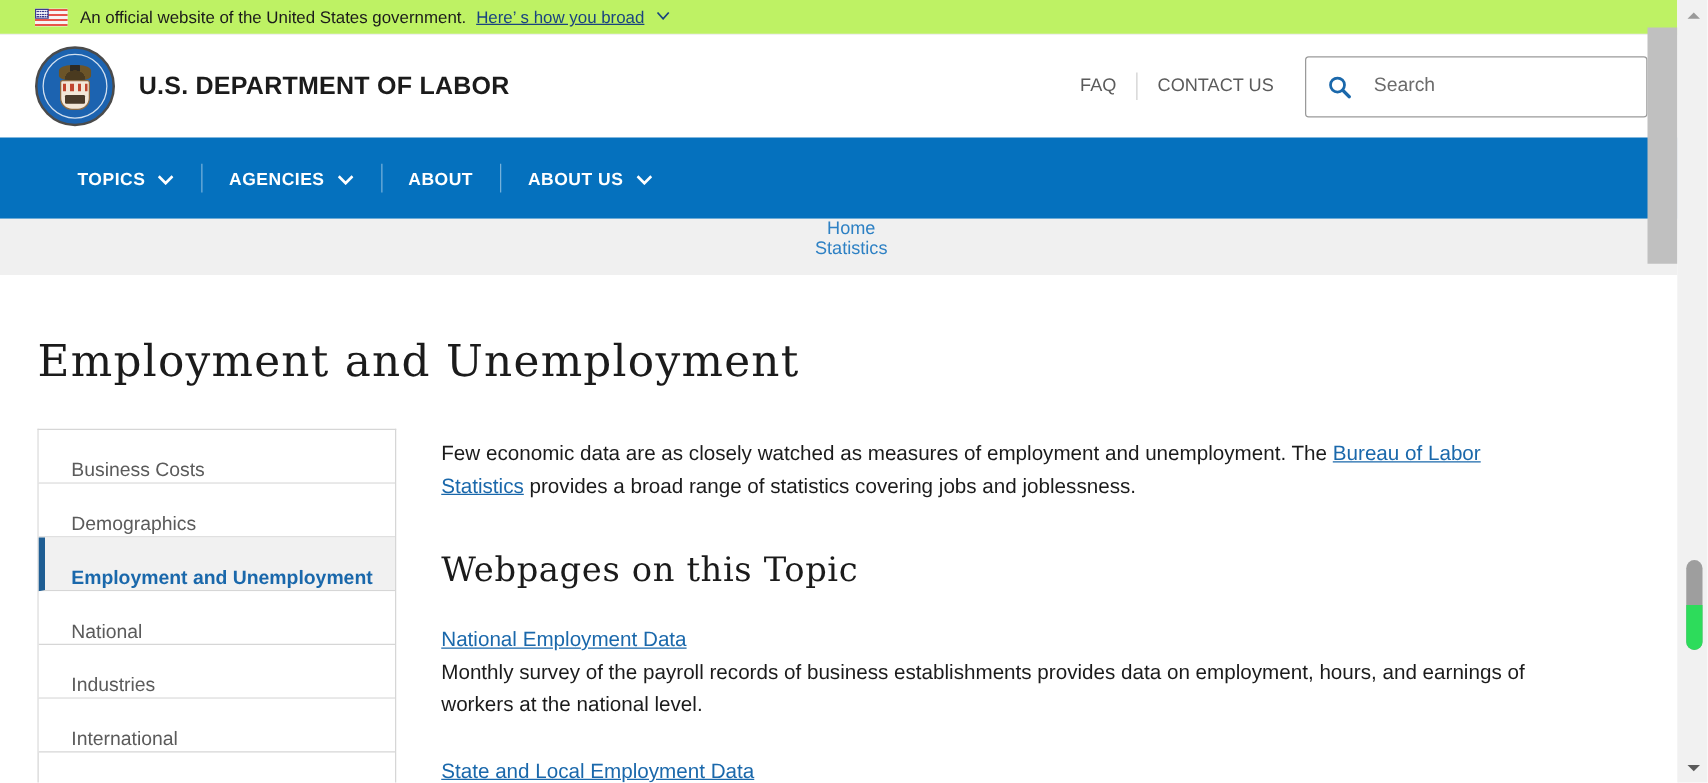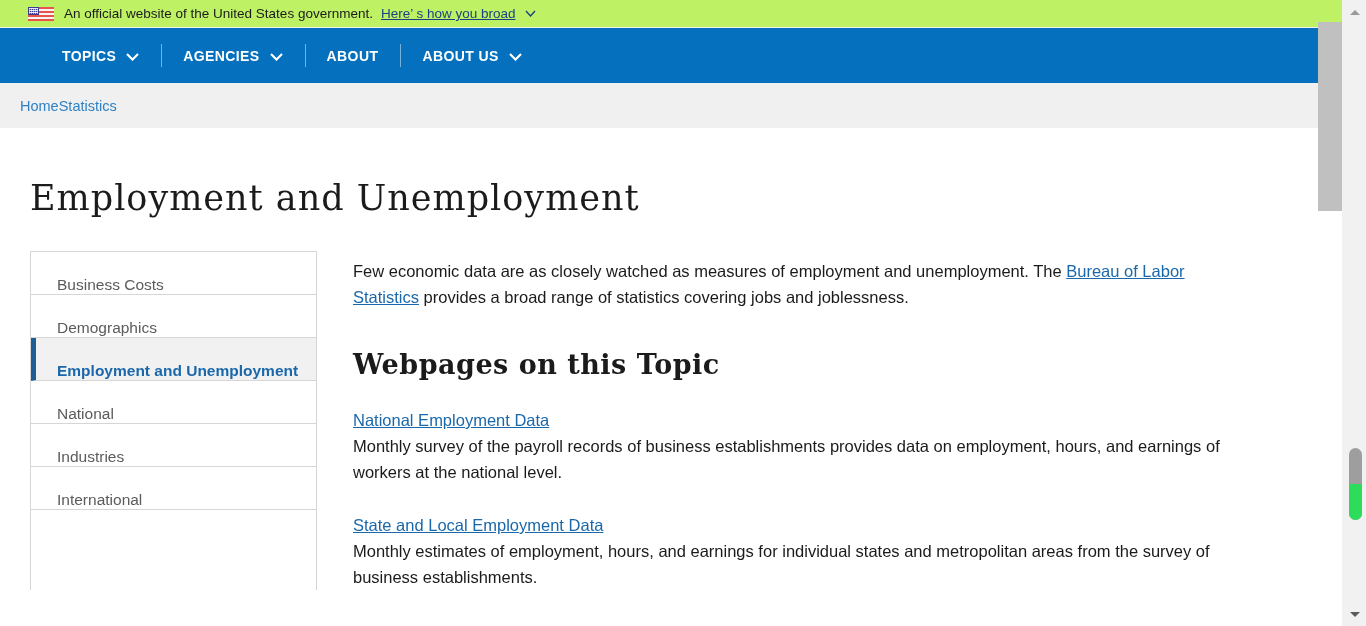--- a/index.html
+++ b/index.html
@@ -168,21 +168,21 @@
     font-size: 15.5px;
     color: #5b5b5b;
     font-family: "Liberation Sans", sans-serif;
     background: transparent;
     width: 210px;
   }
   .search-input::placeholder { color: #6b6b6b; }
 
   
   .navbar {
-    height: 55px;
+    height: 65px;
     background: #0571be;
     display: flex;
     align-items: center;
     padding-left: 40px;
   }
   .nav-item {
     display: flex;
     align-items: center;
     color: #ffffff;
     font-size: 14px;
@@ -208,20 +208,21 @@
   }
 
   
   .breadcrumb-bar {
     height: 45px;
     background: #f0f0f0;
     display: flex;
     align-items: center;
     padding-left: 20px;
     font-size: 14.5px;
+    flex-direction: column;
   }
   .crumb {
     color: #2e81c4;
     cursor: pointer;
   }
 
   
   .content { padding: 0 20px; background:#fff; }
   .page-title {
     font-family: "DejaVu Serif", "Liberation Serif", serif;
@@ -275,21 +276,21 @@
     margin: 7px 0 0 0;
   }
   .inline-link {
     color: #1a68ab;
     text-decoration: underline;
     cursor: pointer;
   }
   .section-heading {
     font-family: "DejaVu Serif", "Liberation Serif", serif;
     font-size: 27px;
-    font-weight: bold;
+    font-weight: normal;
     color: #1b1b1b;
     margin: 39px 0 0 0;
     letter-spacing: .5px;
   }
   .topic-block { margin-top: 31px; }
   .topic-link {
     display: inline-block;
     font-size: 16.5px;
     color: #1a68ab;
     text-decoration: underline;
@@ -363,20 +364,44 @@
     </span>
     <span class="banner-text">An official website of the United States government.</span>
     <span class="banner-link">Here’ s how you broad</span>
     <span class="banner-chevron">
       <svg width="11" height="7" viewBox="0 0 11 7">
           <path d="M1 1 L5.5 6 L10 1" fill="none" stroke="#1a4480" stroke-width="1.4"></path>
         </svg>
     </span>
   </div>
 
+  <div class="masthead">
+    <div class="seal">
+      <span class="eagle"></span>
+      <span class="shield"></span>
+    </div>
+    <div class="brand">U.S. DEPARTMENT OF LABOR</div>
+
+    <div class="masthead-right">
+      <div class="util-links">
+        <span class="util-link">FAQ</span>
+        <span class="util-sep"></span>
+        <span class="util-link">CONTACT US</span>
+      </div>
+      <div class="search-box">
+        <span class="search-icon">
+          <svg width="19" height="19" viewBox="0 0 19 19">
+            <circle cx="8" cy="8" r="5.6" fill="none" stroke="#1a68ab" stroke-width="2.2"></circle>
+            <line x1="12.2" y1="12.2" x2="17.4" y2="17.4" stroke="#1a68ab" stroke-width="2.6" stroke-linecap="round"></line>
+          </svg>
+        </span>
+        <input class="search-input" type="text" placeholder="Search" style="">
+      </div>
+    </div>
+  </div>
 
   <div class="navbar">
     <div class="nav-item">
       <span>TOPICS</span>
       <span class="nav-caret">
         <svg width="13" height="8" viewBox="0 0 13 8">
             <path d="M1 1 L6.5 6.6 L12 1" fill="none" stroke="#fff" stroke-width="2.1"></path>
           </svg>
       </span>
     </div>

